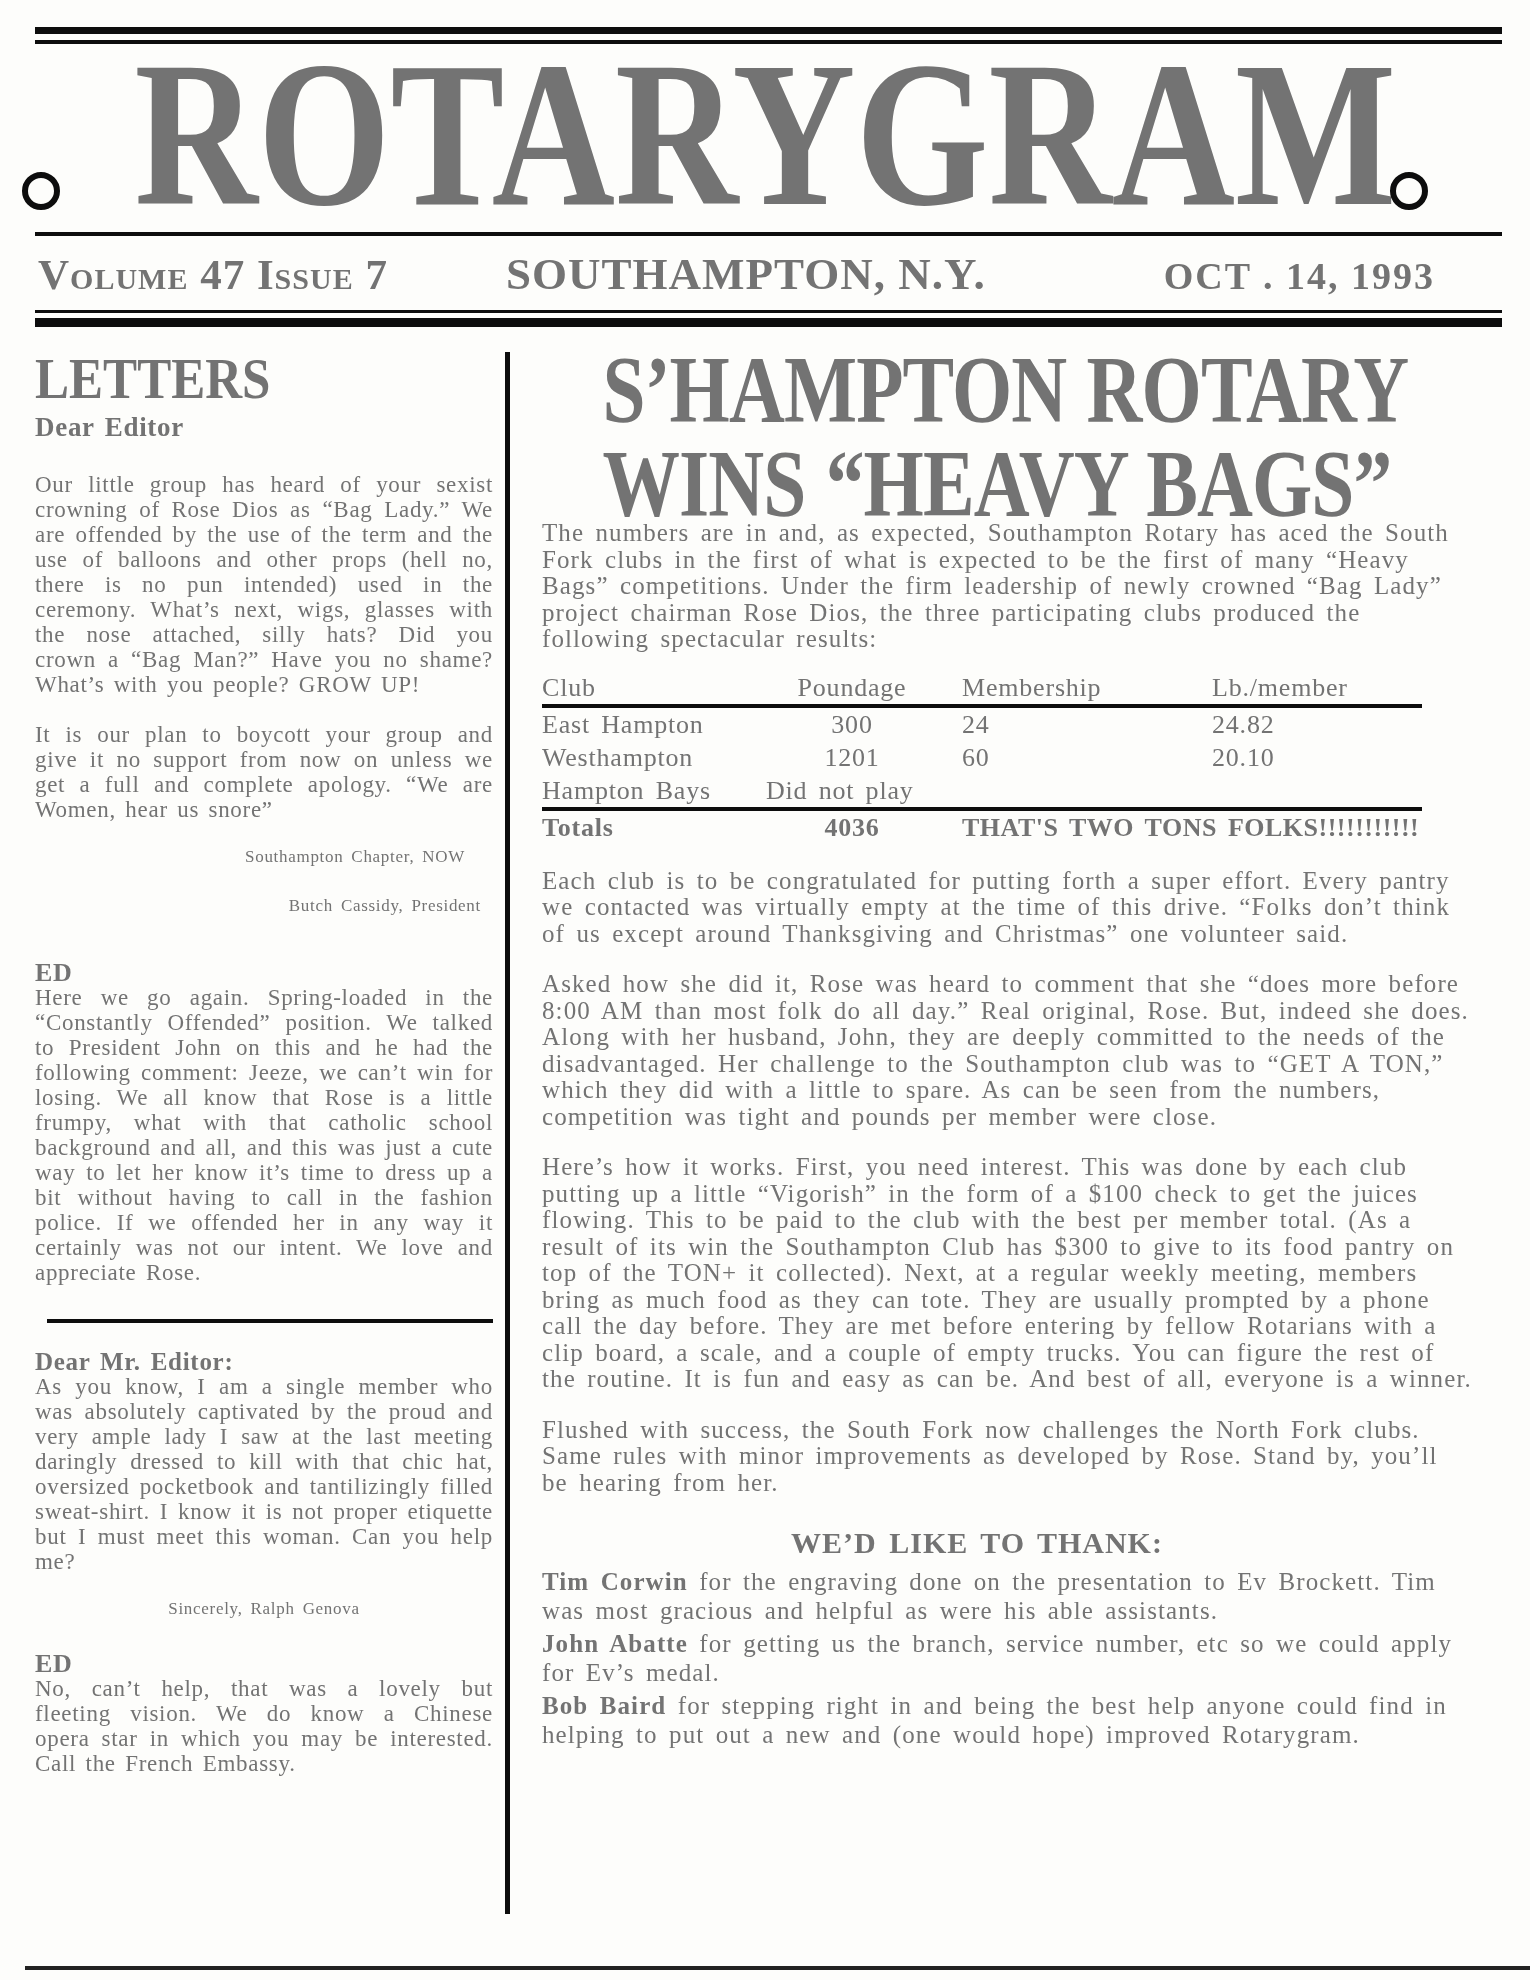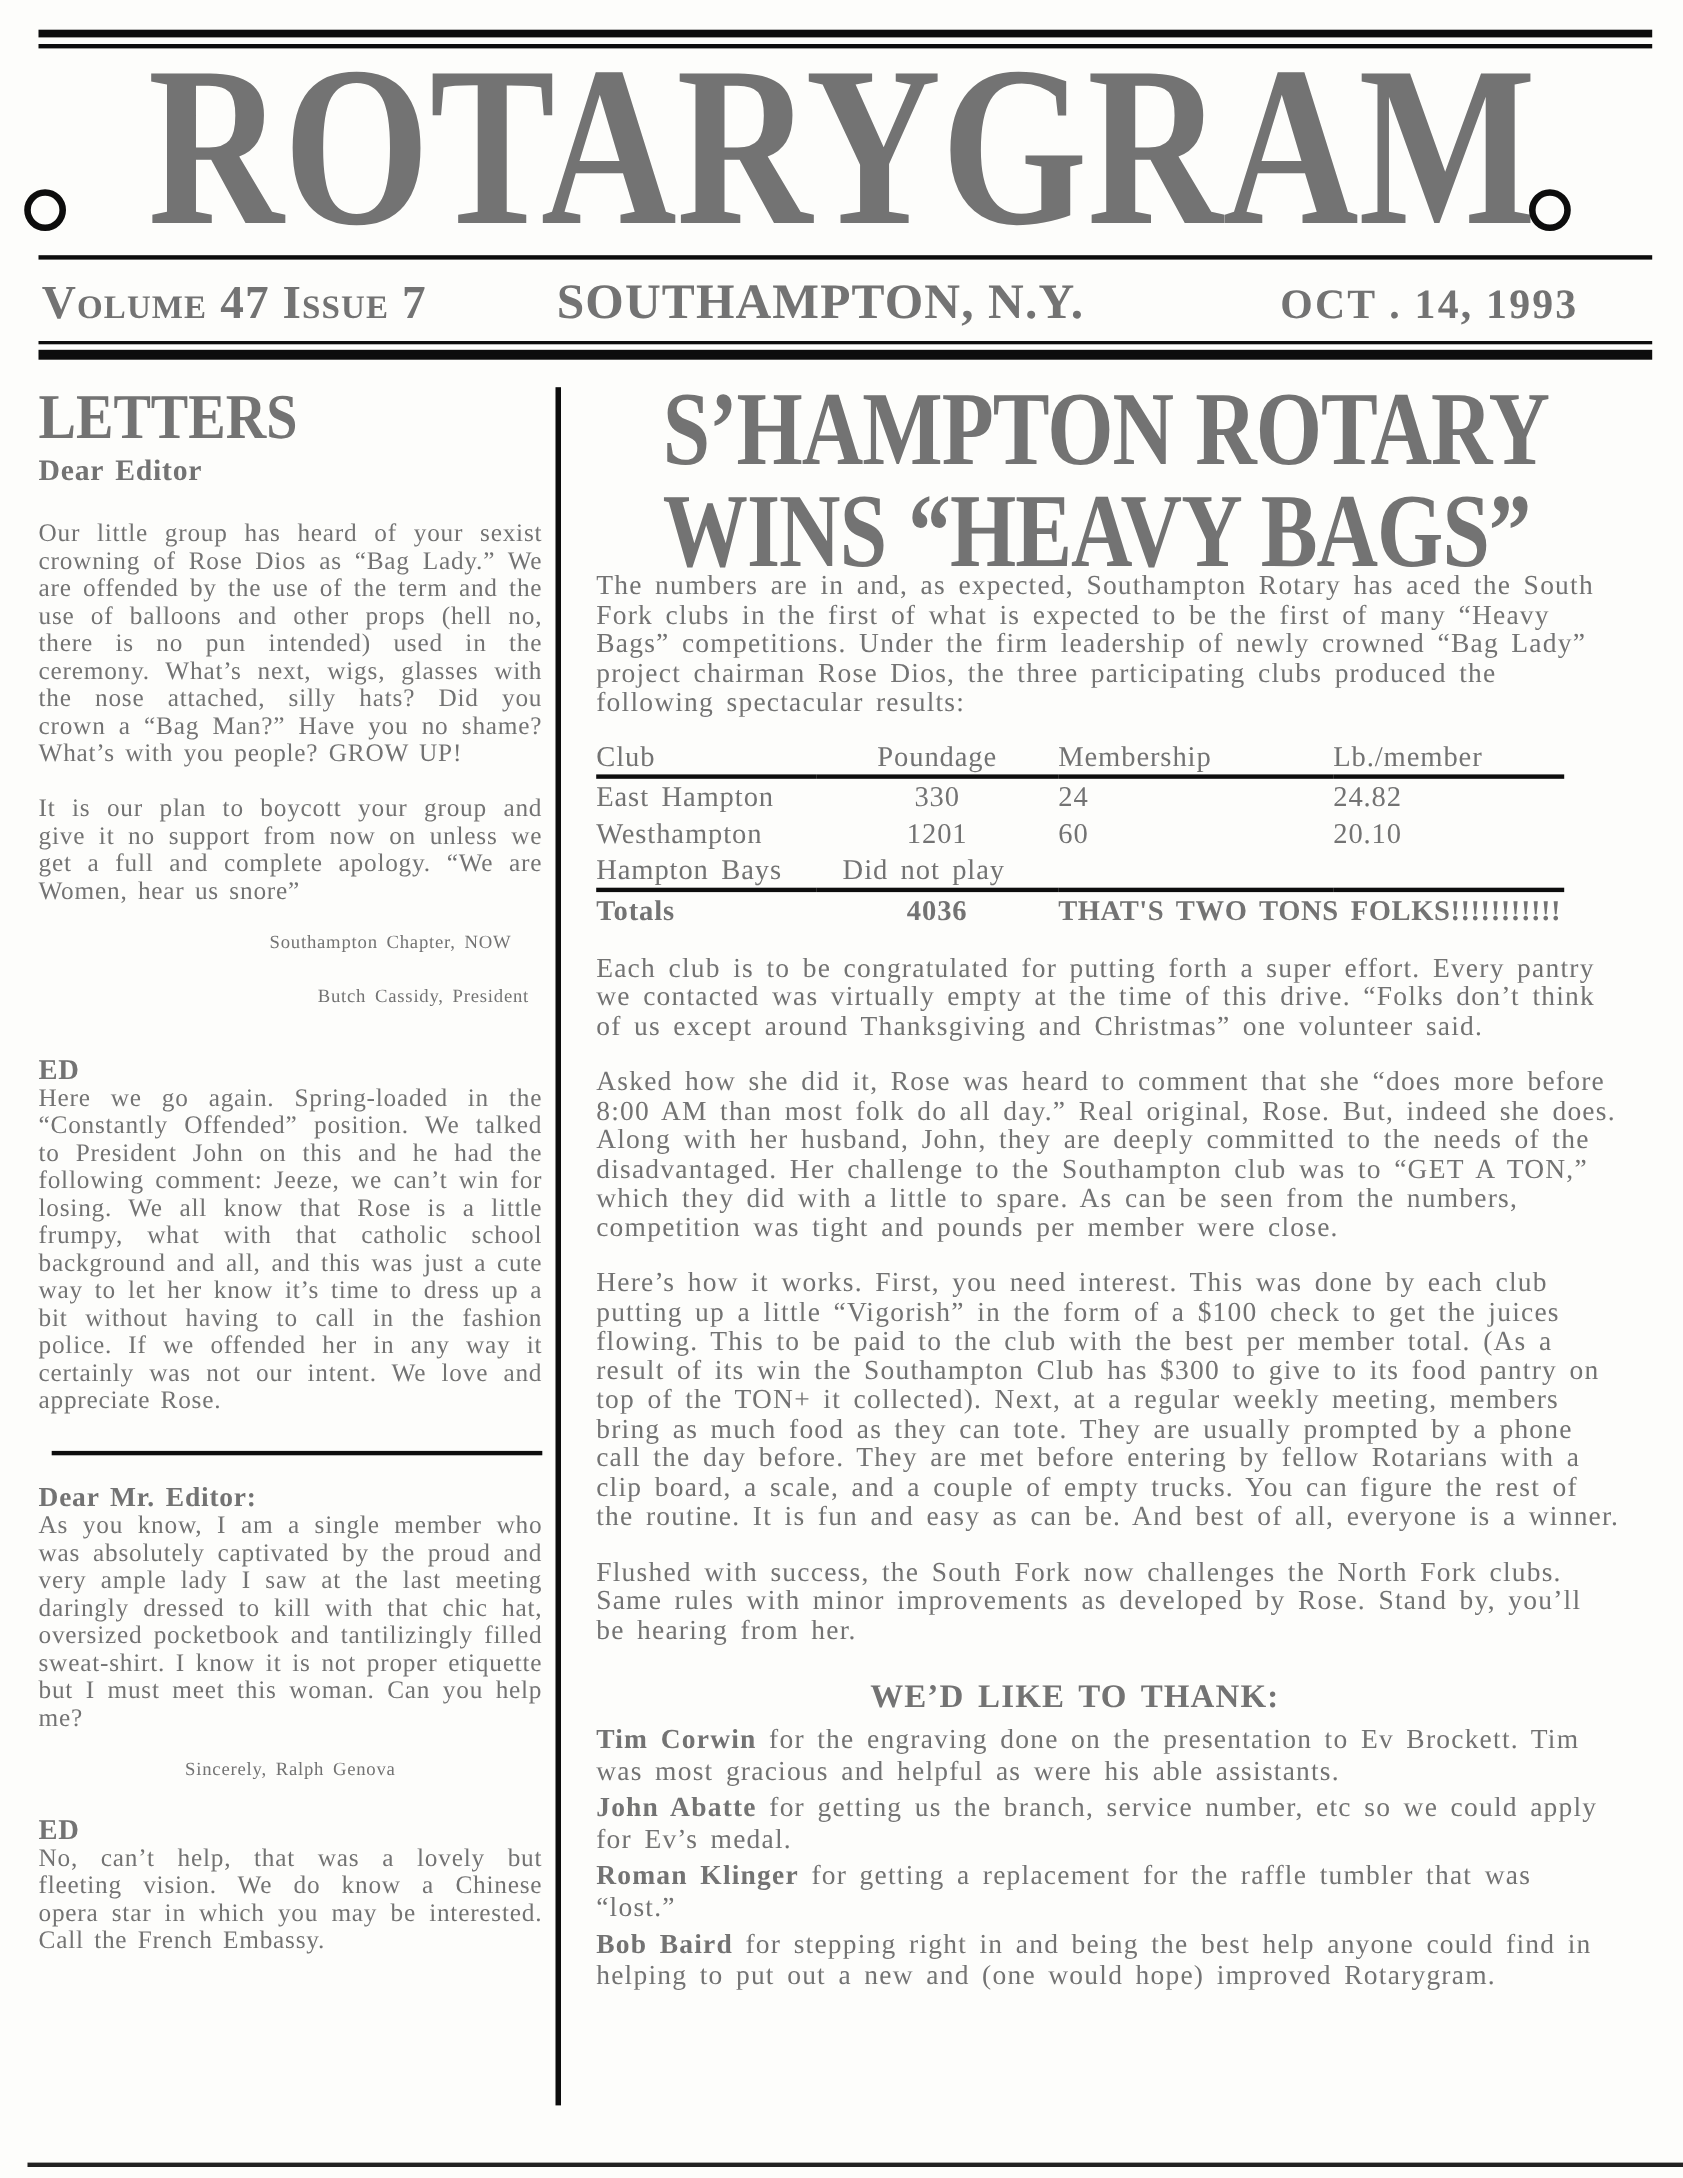--- a/index.html
+++ b/index.html
@@ -178,21 +178,21 @@
     <table class="results">
       <tbody>
         <tr class="th-row">
           <td class="col-club">Club</td>
           <td class="col-pound">Poundage</td>
           <td class="col-mem">Membership</td>
           <td class="col-lb">Lb./member</td>
         </tr>
         <tr>
           <td class="col-club">East Hampton</td>
-          <td class="col-pound">330</td>
+          <td class="col-pound">300</td>
           <td class="col-mem">24</td>
           <td class="col-lb">24.82</td>
         </tr>
         <tr>
           <td class="col-club">Westhampton</td>
           <td class="col-pound">1201</td>
           <td class="col-mem">60</td>
           <td class="col-lb">20.10</td>
         </tr>
         <tr class="dnp-row">
@@ -209,17 +209,16 @@
 
     <p class="body-p">Each club is to be congratulated for putting forth a super effort.  Every pantry we contacted was virtually empty at the time of this drive.  “Folks don’t think of us except around Thanksgiving and Christmas” one volunteer said.</p>
     <p class="body-p">Asked how she did it, Rose was heard to comment that she “does more before 8:00 AM than most folk do all day.”  Real original, Rose. But, indeed she does. Along with her husband, John, they are deeply committed to the needs of the disadvantaged.  Her challenge to the Southampton club was to “GET A TON,” which they did with a little to spare. As can be seen from the numbers, competition was tight and pounds per member were  close.</p>
     <p class="body-p">Here’s how it works.  First, you need  interest.  This was done by each club putting up a little “Vigorish” in the form of a $100 check to get the juices flowing.  This  to be paid to the club with the best per member total.  (As a result of its win the Southampton Club  has $300 to give to its food pantry on top of the TON+ it collected). Next, at a regular weekly meeting, members bring as much food as they can tote. They are usually prompted by a phone call the day before. They are met before entering by fellow Rotarians with a clip board, a scale, and a couple of empty trucks.  You can figure the rest of the routine.  It is fun and  easy as can be. And best of all, everyone is a winner.</p>
     <p class="body-p">Flushed with success, the South Fork now challenges the North Fork clubs. Same rules with minor improvements as developed by  Rose.  Stand by, you’ll be hearing from her.</p>
 
     <p class="thanks-heading">WE’D LIKE TO THANK:</p>
 
     <p class="thank-p"><span class="thank-name">Tim Corwin</span><span> for the engraving done on the presentation to Ev Brockett.  Tim was most gracious and helpful as were his able assistants.</span></p>
     <p class="thank-p"><span class="thank-name">John Abatte</span><span> for getting us the branch, service number, etc so we could apply for Ev’s medal.</span></p>
-    <p class="thank-p"><span class="thank-name">Roman Klinger</span><span> for getting a replacement for the raffle tumbler that was “lost.”</span></p>
     <p class="thank-p"><span class="thank-name">Bob Baird</span><span> for stepping right in and being the best help anyone could find in helping to put out a new and (one would hope) improved Rotarygram.</span></p>
   </div>
 
 </div>
 
 </body></html>

